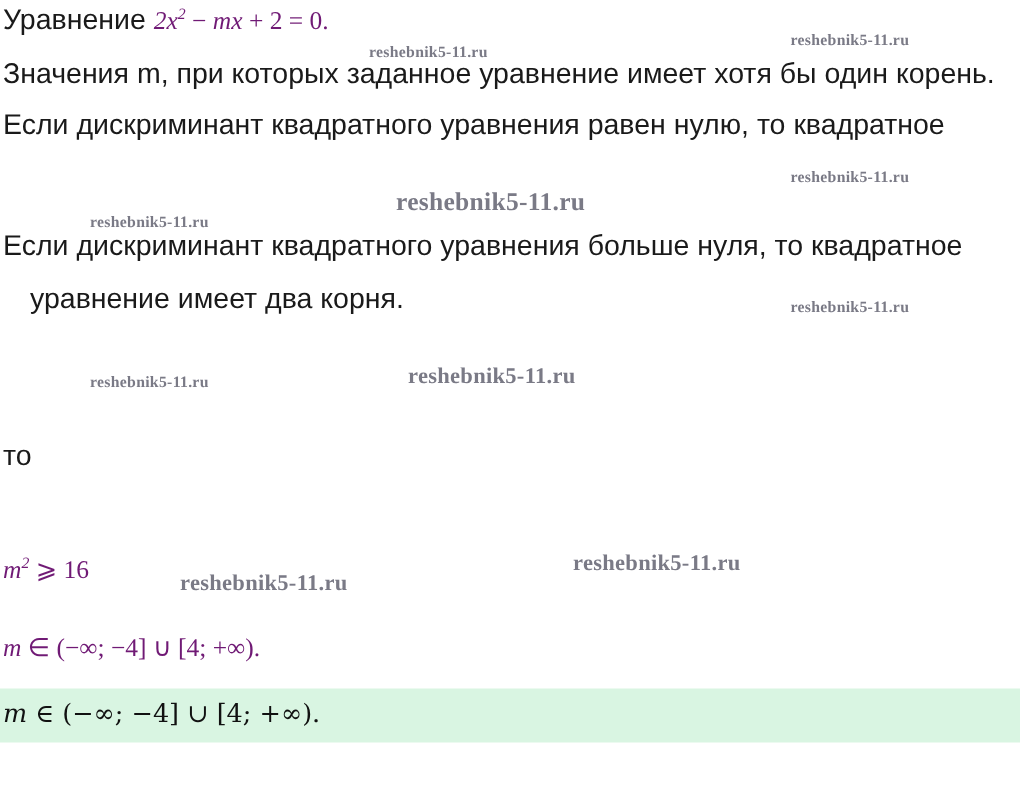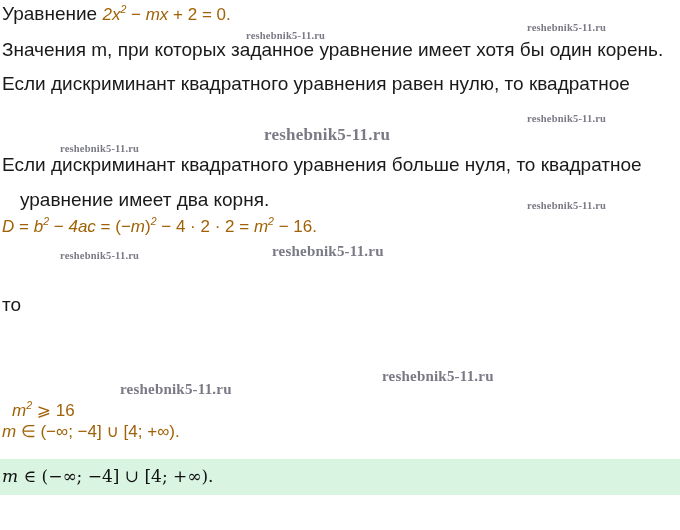--- a/index.html
+++ b/index.html
@@ -25,24 +25,24 @@
     white-space: nowrap;
     font-size: 15.5px;
     line-height: 1.1;
   }
   .sans {
     font-family: Liberation Sans, sans-serif;
     font-size: 19px;
     color: #1a1a1a;
   }
   .math {
-    font-family: Liberation Sans, sans-serif;
+    font-family: Liberation Serif, serif;
     font-style: italic;
     font-size: 17px;
-    color: #a16207;
+    color: #701a75;
   }
   .math .up {
     font-style: normal;
   }
   sup.ex {
     font-style: italic;
     font-size: 0.62em;
     vertical-align: super;
     line-height: 0;
   }
@@ -79,28 +79,25 @@
     <span class="sans">Уравнение </span><span class="math">2<i>x</i><sup class="ex">2</sup> <span class="up">−</span> <i>mx</i> <span class="up">+ 2 = 0.</span></span>
   </div>
 
   <div class="line sans" style="left:2px; top:74px;">Если дискриминант квадратного уравнения равен нулю, то квадратное</div>
 
   <div class="line sans" style="left:2px; top:40px;">Значения m, при которых заданное уравнение имеет хотя бы один корень.</div>
 
   <div class="line sans" style="left:2px; top:155px;">Если дискриминант квадратного уравнения больше нуля, то квадратное</div>
   <div class="line sans" style="left:20px; top:190px;">уравнение имеет два корня.</div>
 
-  <div class="line math" style="left:2px; top:218px;">
-    <i>D</i> <span class="up">=</span> <i>b</i><sup class="ex">2</sup> <span class="up">−</span> 4<i>ac</i> <span class="up">= (−</span><i>m</i><span class="up">)</span><sup class="ex">2</sup> <span class="up">− 4 · 2 · 2 =</span> <i>m</i><sup class="ex">2</sup> <span class="up">− 16.</span>
-  </div>
 
   <div class="line sans" style="left:2px; top:295px;">то</div>
 
 
-  <div class="line math" style="left:2px; top:402px;margin-left:10px;">
+  <div class="line math" style="left:2px; top:371px;">
     <i>m</i><sup class="ex">2</sup> <span class="up">⩾ 16</span>
   </div>
 
   <div class="line math" style="left:2px; top:423px;">
     <i>m</i> <span class="up">∈ (−∞; −4] ∪ [4; +∞).</span>
   </div>
 
   <div class="highlight" style="left:0px; top:459px; width:680px; height:36px;"></div>
   <div class="answer" style="left:2px; top:466px;">
     <i>m</i> <span style="font-style:normal;">∈ (−∞; −4] ∪ [4; +∞).</span>

